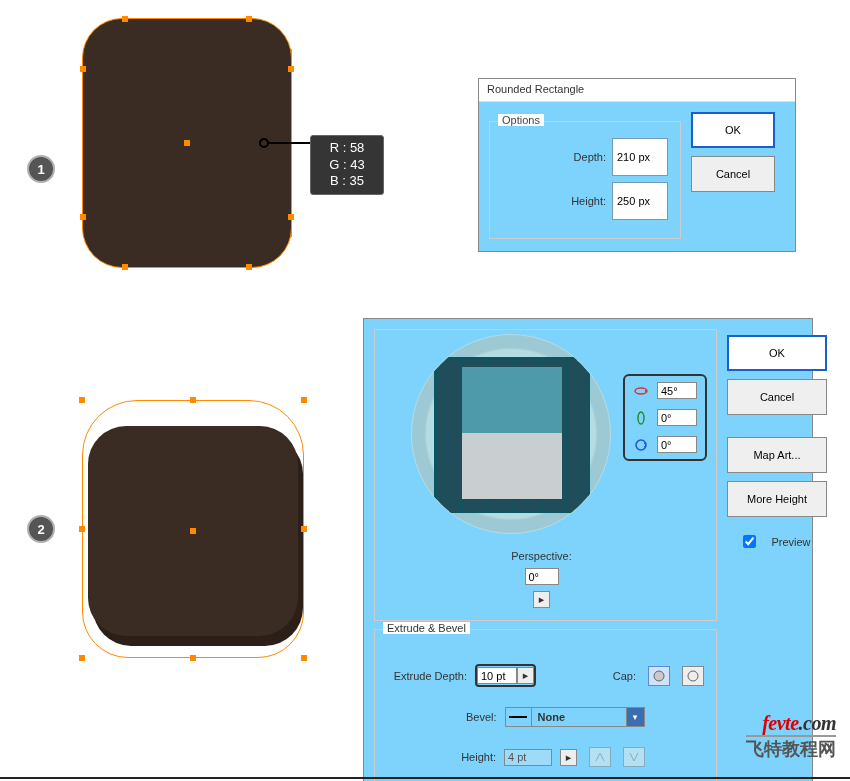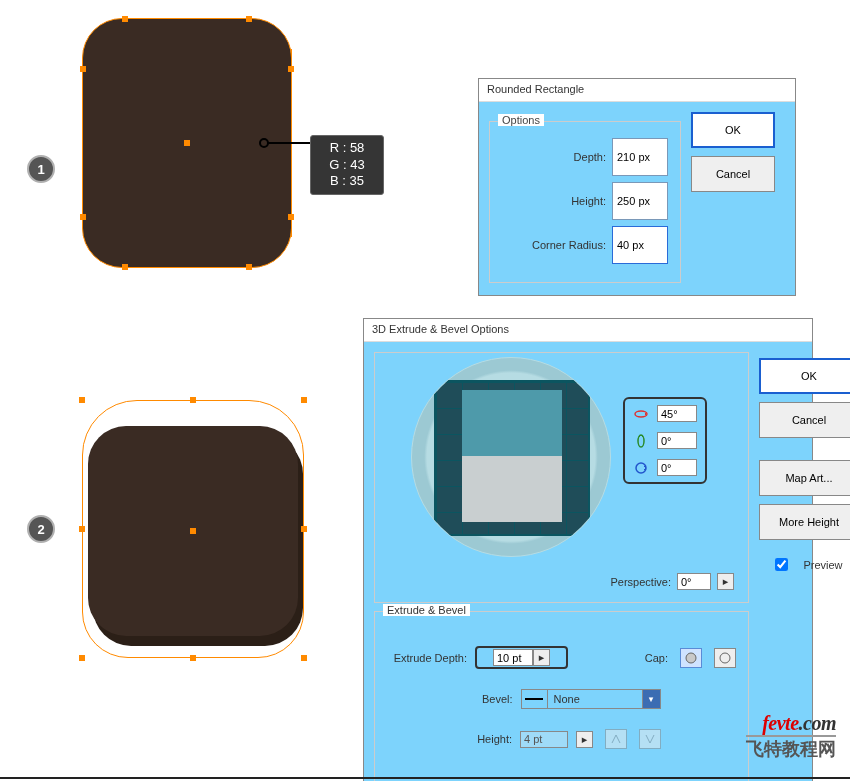--- a/index.html
+++ b/index.html
@@ -154,30 +154,30 @@
     position:absolute; left:242px; top:40px;
     display:flex; flex-direction:column; gap:10px;
     border:2px solid #333; border-radius:6px;
     padding:6px 8px;
   }
   .axis-row { display:flex; align-items:center; gap:8px;justify-content:flex-end; }
   .axis-icon { width:16px; height:16px; display:inline-flex; align-items:center; justify-content:center; }
   .mini-input {
     width:40px; height:17px; border:1px solid #888; padding:0 3px; font-size:11px;
   }
-  .persp-row { margin: 6px 8px 4px 0; display:flex; align-items:center; justify-content:flex-end; gap:6px; }
+  .persp-row { margin: 6px 8px 4px 0; display:flex; align-items:center; justify-content:flex-end; gap:6px;flex-direction:column; }
   .spinner-btn {
     width:17px; height:17px; border:1px solid #888; background:#eee;
     display:inline-flex; align-items:center; justify-content:center;
   }
 
   .eb-fieldset { border:1px solid #ccc; padding:14px 12px 14px 12px; margin:8px 6px 4px 6px; position:relative; }
   .eb-row { display:flex; align-items:center; gap:8px; margin:20px 0; }
   .eb-row label { min-width:80px; text-align:right; }
-  .boxed { border:2px solid #333; border-radius:4px; padding:1px 16px; display:inline-flex; align-items:center; }
+  .boxed { border:2px solid #333; border-radius:4px; padding:1px 0; display:inline-flex; align-items:center; }
   .cap-btn { width:22px; height:20px; border:1px solid #888; background:#eee; display:inline-flex; align-items:center; justify-content:center; margin-left:4px; }
   .cap-btn.active { background:#cfe3ff; border-color:#5a8bd6; }
   .bevel-select { display:flex; align-items:center; border:1px solid #888; height:20px; width:140px; }
   .bevel-swatch { width:26px; height:18px; border-right:1px solid #888; display:flex; align-items:center; justify-content:center; }
   .bevel-swatch-inner { width:18px; height:2px; background:#000; }
   .bevel-caret { width:18px; height:18px; border-left:1px solid #888; background:#3b6db3; display:flex; align-items:center; justify-content:center; color:#fff; font-size:9px; }
 
   .surface-row { display:flex; align-items:center; gap:6px; margin:8px 10px; }
 
   .chk { display:flex; align-items:center; gap:15px; }
@@ -234,24 +234,20 @@
       <div class="fieldset" style="width:192px;margin-top:9px;">
         <span class="legend">Options</span>
         <div class="form-row">
           <label>Depth:</label>
           <input class="text-input" value="210 px" style="">
         </div>
         <div class="form-row">
           <label>Height:</label>
           <input class="text-input" value="250 px" style="">
         </div>
-        <div class="form-row">
-          <label>Corner Radius:</label>
-          <input class="text-input hl" value="40 px" style="">
-        </div>
       </div>
       <div class="btn-col">
         <button class="btn primary">OK</button>
         <button class="btn">Cancel</button>
       </div>
     </div>
   </div>
 
   <div class="step-badge" style="left:27px; top:515px;">
     <span>2</span>
@@ -267,23 +263,20 @@
     <div class="bbox-anchor" style="left:111px;top:0;"></div>
     <div class="bbox-anchor" style="left:222px;top:0;"></div>
     <div class="bbox-anchor" style="left:0;top:129px;"></div>
     <div class="bbox-anchor" style="left:222px;top:129px;"></div>
     <div class="bbox-anchor" style="left:0;top:258px;"></div>
     <div class="bbox-anchor" style="left:111px;top:258px;"></div>
     <div class="bbox-anchor" style="left:222px;top:258px;"></div>
   </div>
 
   <div class="dialog" style="left:363px; top:318px; width:450px;">
-    <div class="titlebar">
-      <span>3D Extrude &amp; Bevel Options</span>
-    </div>
 
     <div style="display:flex;">
 
       <div style="flex:1; padding:6px 0 0 4px;">
         <div style="border:1px solid #ccc; margin:4px 6px 0 6px; padding:4px 6px 8px 6px;">
 
           <div style="position:relative; height:210px;">
             <div class="preview-area">
               <div class="track-ring">
                 <div class="cube-grid"></div>
@@ -350,21 +343,21 @@
                 </svg>
             </span>
           </div>
 
           <div class="eb-row" style="justify-content:center;">
             <label style="min-width:50px;">Bevel:</label>
             <div class="bevel-select">
               <span class="bevel-swatch">
                   <span class="bevel-swatch-inner"></span>
                 </span>
-              <span style="flex:1; padding-left:6px;">None</span>
+              <span style="flex:1; padding-left:6px;font-weight:bold;">None</span>
               <span class="bevel-caret">▾</span>
             </div>
           </div>
 
           <div class="eb-row" style="justify-content:center;">
             <label style="min-width:50px;">Height:</label>
             <input class="mini-input" style="width: 48px;" disabled="" value="4 pt">
             <span class="spinner-btn">▸</span>
             <span class="cap-btn" style="opacity:.5;">
               <svg width="12" height="12">

